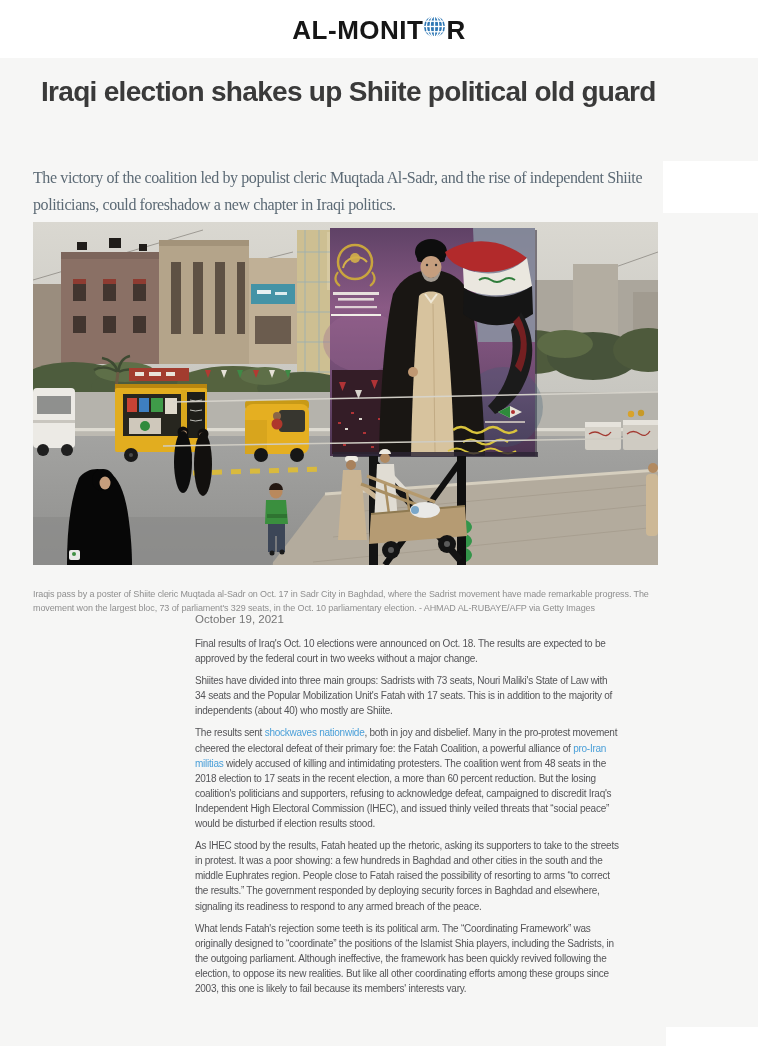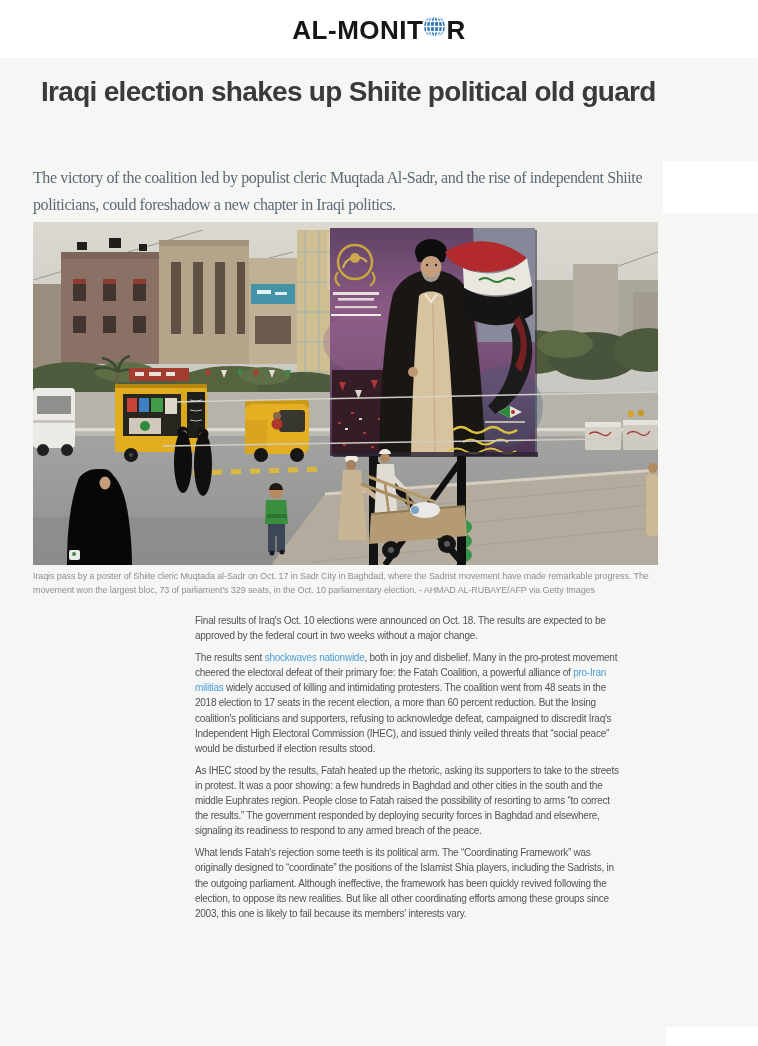--- a/index.html
+++ b/index.html
@@ -7,21 +7,21 @@
   .page{position:relative;width:694px;height:1046px;background:#f6f6f5;}
   .topband{position:absolute;top:0;left:0;width:758px;height:58px;background:#ffffff;}
   .logo{position:absolute;top:15px;left:0;width:758px;text-align:center;white-space:nowrap;}
   .logo .lt{font-weight:bold;font-size:26px;letter-spacing:.5px;color:#161616;vertical-align:middle;}
   .globe{display:inline-block;width:23px;height:23px;vertical-align:-3px;margin:0 0px;}
   .whitepatch{position:absolute;background:#ffffff;}
   .title{position:absolute;left:33px;top:64px;width:648px;font-weight:bold;font-size:28px;line-height:40px;letter-spacing:-.7px;color:#3a3a3a;}
   .dek{position:absolute;left:33px;top:164px;width:645px;font-family:"Liberation Serif",serif;font-size:16px;line-height:27px;letter-spacing:-.4px;color:#5c6a75;}
   .photo{position:absolute;left:33px;top:222px;width:625px;height:343px;overflow:hidden;}
   .photo svg{display:block;}
-  .caption{position:absolute;left:33px;top:570px;width:627px;font-size:9px;line-height:13.5px;letter-spacing:-.1px;color:#8f8f8f;}
+  .caption{position:absolute;left:33px;top:588px;width:627px;font-size:9px;line-height:13.5px;letter-spacing:-.1px;color:#8f8f8f;}
   .article{position:absolute;left:195px;top:613px;width:432px;}
   .date{font-size:11.5px;color:#757575;margin:0 0 11px 0;}
   .para{font-size:10px;line-height:15.1px;letter-spacing:-.25px;color:#545457;margin:0 8px 7px 0;}
   .inline-link{text-decoration:none;cursor:pointer;}
 </style>
 </head>
 <body>
 
 <div class="page">
   <div class="topband"></div>
@@ -378,20 +378,22 @@
       <g>
         <circle cx="620" cy="246" r="5" fill="#b28a60"></circle>
         <rect x="613" y="252" width="12" height="62" rx="4" fill="#cdb896"></rect>
       </g>
     </svg>
   </figure>
 
   <figcaption class="caption">Iraqis pass by a poster of Shiite cleric Muqtada al-Sadr on Oct. 17 in Sadr City in Baghdad, where the Sadrist movement have made remarkable progress. The movement won the largest bloc, 73 of parliament's 329 seats, in the Oct. 10 parliamentary election. - AHMAD AL-RUBAYE/AFP via Getty Images</figcaption>
 
   <div class="article">
+    <div class="date">October 19, 2021</div>
     <div>
         <p class="para">Final results of Iraq's Oct. 10 elections were announced on Oct. 18. The results are expected to be approved by the federal court in two weeks without a major change.</p>
+        <p class="para">Shiites have divided into three main groups: Sadrists with 73 seats, Nouri Maliki's State of Law with 34 seats and the Popular Mobilization Unit's Fatah with 17 seats. This is in addition to the majority of independents (about 40) who mostly are Shiite.</p>
         <p class="para">The results sent <a class="inline-link" href="#" style="color: rgb(74, 159, 216);">shockwaves nationwide</a>, both in joy and disbelief. Many in the pro-protest movement cheered the electoral defeat of their primary foe: the Fatah Coalition, a powerful alliance of <a class="inline-link" href="#" style="color: rgb(74, 159, 216);">pro-Iran militias</a> widely accused of killing and intimidating protesters. The coalition went from 48 seats in the 2018 election to 17 seats in the recent election, a more than 60 percent reduction. But the losing coalition's politicians and supporters, refusing to acknowledge defeat, campaigned to discredit Iraq's Independent High  Electoral Commission (IHEC), and issued thinly veiled threats that “social peace” would be disturbed if election results stood.</p>
         <p class="para">As IHEC stood by the results, Fatah heated up the rhetoric, asking its supporters to take to the streets in protest. It was a poor showing: a few hundreds in Baghdad and other cities in the south and the middle Euphrates region. People close to Fatah raised the possibility of resorting to arms “to correct the results.” The government responded by deploying security forces in Baghdad and elsewhere, signaling its readiness to respond to any armed breach of the peace.</p>
         <p class="para">What lends Fatah's rejection some teeth is its political arm. The “Coordinating Framework” was originally designed to “coordinate” the positions of the Islamist Shia players, including the Sadrists, in the outgoing parliament. Although ineffective, the framework has been quickly revived following the election, to oppose its new realities. But like all other coordinating efforts among these groups since 2003, this one is likely to fail because its members' interests vary.</p>
       </div>
   </div>
 </div>
 
 </body></html>

